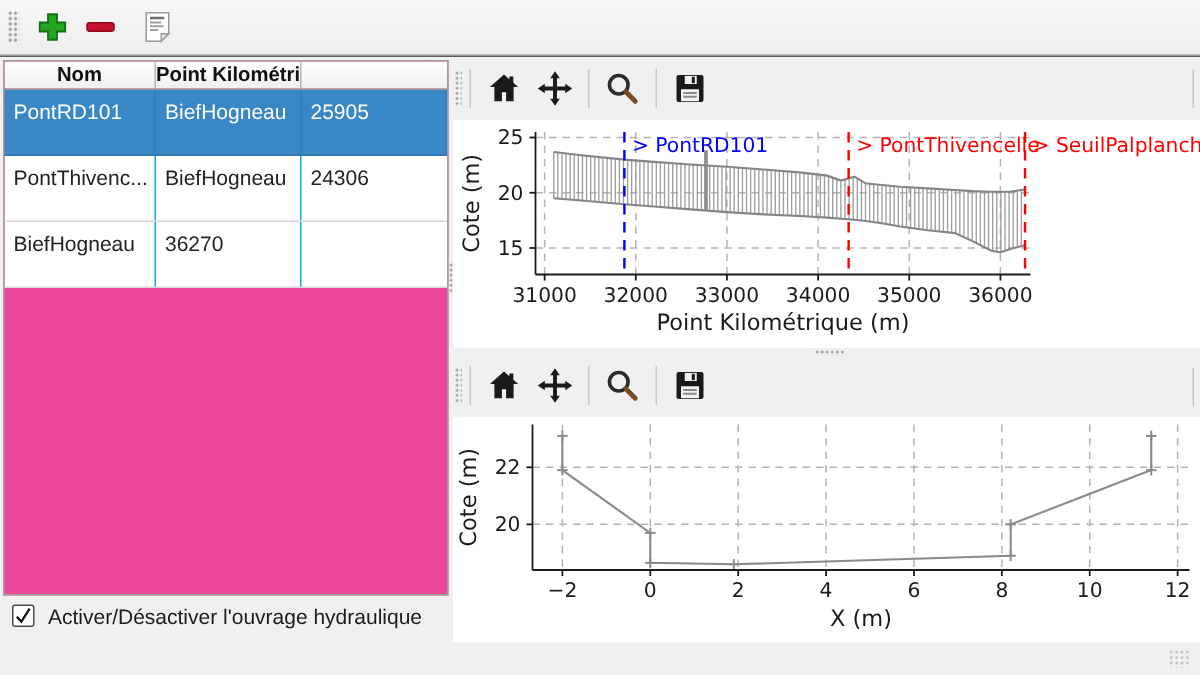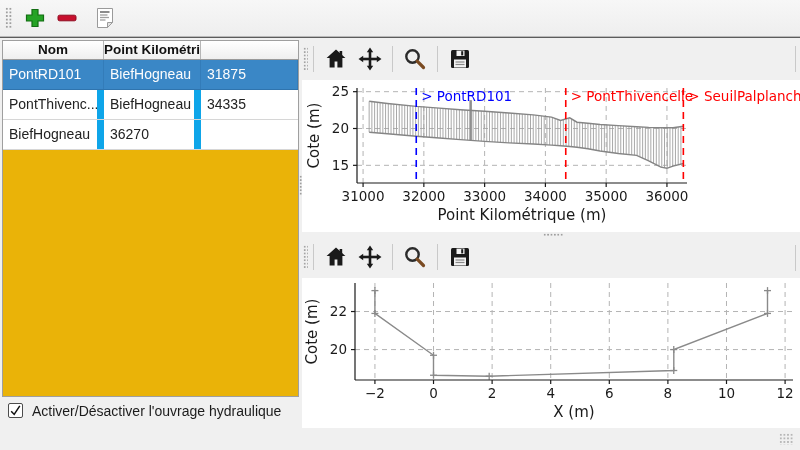--- a/index.html
+++ b/index.html
@@ -12,32 +12,32 @@
   
   .main-toolbar{position:absolute;left:0;top:0;width:800px;height:36px;
     background:linear-gradient(#f7f7f7,#eeeeee);display:flex;align-items:center;}
   .tb-grip{width:8px;height:22px;margin:0 6px 0 5px;
     background-image:radial-gradient(circle,#9f9f9f 0.9px,transparent 1.1px);
     background-size:3.6px 3.6px;}
   .tb-btn{width:28px;height:28px;margin:0 2px;display:flex;align-items:center;justify-content:center;border:none;background:transparent;padding:0;}
   .dark-line1{position:absolute;left:0;top:36px;width:800px;height:1px;background:#b9b9b9;}
   .dark-line2{position:absolute;left:0;top:37px;width:800px;height:1px;background:#5c5c5c;}
   
-  .table{position:absolute;left:2px;top:40px;width:297px;height:357px;background:#eab308;
+  .table{position:absolute;left:2px;top:40px;width:297px;height:357px;background:#ec4899;
     border:1px solid #9f9f9f;box-sizing:border-box;overflow:hidden;}
   .thead{display:flex;height:19px;background:linear-gradient(#ffffff,#efefef);
     border-bottom:1px solid #9a9a9a;box-sizing:border-box;}
   .th{font-weight:bold;font-size:13.5px;color:#111;line-height:18px;text-align:center;
     box-sizing:border-box;border-right:1px solid #b6b6b6;overflow:hidden;white-space:nowrap;}
   .th:nth-child(1){flex:0 0 101px;}
   .th:nth-child(2){flex:0 0 97px;}
   .th:nth-child(3){flex:1 1 auto;border-right:none;direction:rtl;}
-  .tr{display:flex;height:30px;box-sizing:border-box;border-bottom:1px solid #d6d6d6;background:#fff;align-items:flex-end;}
+  .tr{display:flex;height:44px;box-sizing:border-box;border-bottom:1px solid #d6d6d6;background:#fff;}
   .td{font-size:14px;color:#222;line-height:29px;padding-left:6px;box-sizing:border-box;
-    border-right:7px solid #0ea5e9;overflow:hidden;white-space:nowrap;}
+    border-right:1px solid #0ea5e9;overflow:hidden;white-space:nowrap;}
   .td:nth-child(1){flex:0 0 101px;}
   .td:nth-child(2){flex:0 0 97px;}
   .td:nth-child(3){flex:1 1 auto;border-right:none;}
   .tr.selected{background:#3a87c6;border-bottom:1px solid #2f74ae;}
   .tr.selected .td{color:#fdfdfd;border-right:1px solid #337cb9;}
   
   .check-row{position:absolute;left:8px;top:403px;display:flex;align-items:flex-start;}
   .check-box{width:15px;height:15px;background:#fff;border:1px solid #4c4c4c;border-radius:2px;
     display:flex;align-items:center;justify-content:center;box-sizing:border-box;}
   .check-label{font-size:14px;color:#1c1c1c;margin-left:9px;}
@@ -92,26 +92,26 @@
 <div class="dark-line2"></div>
 
 <div class="table">
   <div class="thead">
     <div class="th"><span>Nom</span></div>
     <div class="th"><span>Point Kilométrique</span></div>
   </div>
   <div class="tr selected">
     <div class="td">PontRD101</div>
     <div class="td">BiefHogneau</div>
-    <div class="td">31875</div>
+    <div class="td">25905</div>
   </div>
   <div class="tr">
     <div class="td">PontThivenc...</div>
     <div class="td">BiefHogneau</div>
-    <div class="td">34335</div>
+    <div class="td">24306</div>
   </div>
   <div class="tr">
     <div class="td">BiefHogneau</div>
     <div class="td">36270</div>
   </div>
 </div>
 
 <div class="check-row">
   <div class="check-box">
     <svg width="13" height="13" viewBox="0 0 13 13">

